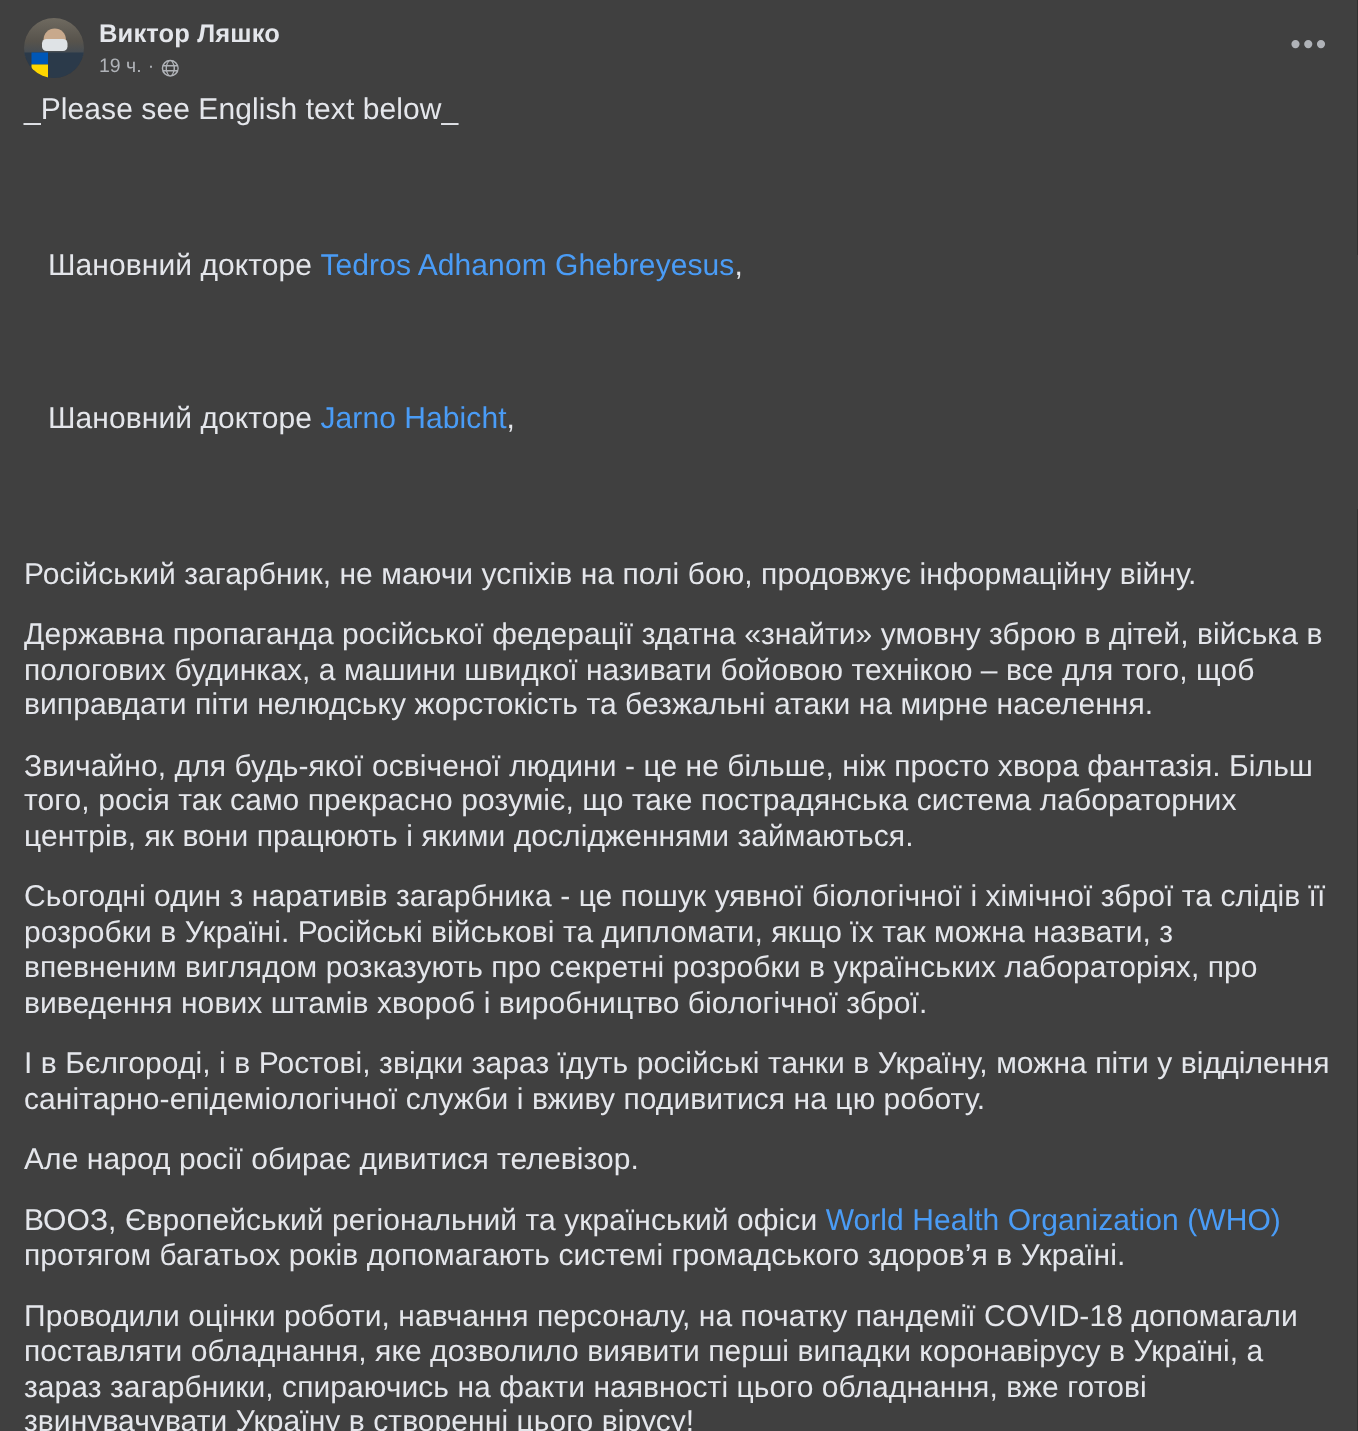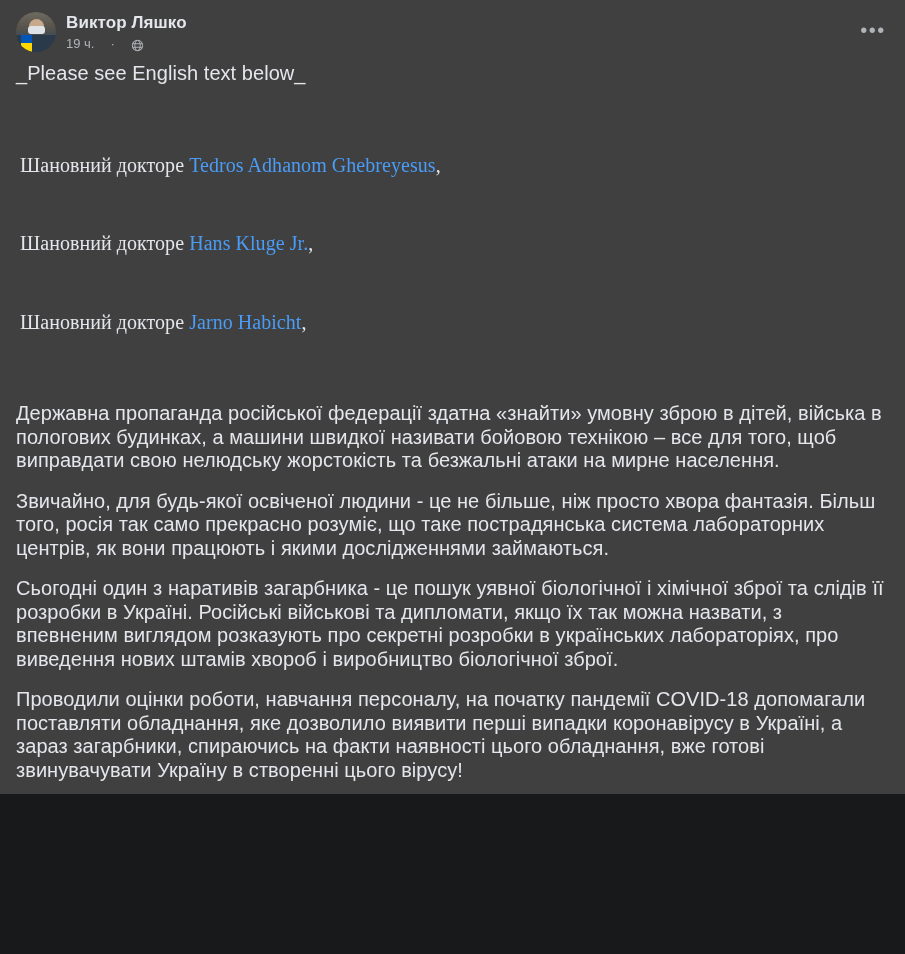--- a/index.html
+++ b/index.html
@@ -88,21 +88,20 @@
     line-height: 20px;
     letter-spacing: 0.1px;
   }
   .meta {
     display: flex;
     align-items: center;
     margin-top: 3px;
     color: #b0b3b8;
     font-size: 13px;
     line-height: 16px;
-    gap: 12px;
   }
   .meta .dot {
     margin: 0 4px;
     font-size: 13px;
     color: #b0b3b8;
   }
   .globe {
     display: inline-block;
     width: 13px;
     height: 13px;
@@ -136,21 +135,21 @@
     margin: 0 0 17px 0;
     white-space: pre-wrap;
   }
   .para:last-child { margin-bottom: 4px; }
   .line { display: block; }
   .lnk {
     color: #4a9cf6;
     text-decoration: none;
     cursor: pointer;
   }
-  .salutations .line { margin: 4px; font-family: Liberation Serif, serif; }
+  .salutations .line { margin: 16px; }
 </style>
 </head>
 <body>
 
 <div class="post">
 
   <div class="post-header">
     <div class="avatar">
       <div class="av-top"></div>
       <div class="av-face"></div>
@@ -175,25 +174,28 @@
 
     <div class="menu-btn">•••</div>
   </div>
 
   <div class="body-text">
 
     <p class="para">_Please see English text below_</p>
 
     <p class="para salutations">
       <span class="line"><span>Шановний докторе </span><a class="lnk" href="#">Tedros Adhanom Ghebreyesus</a><span>,</span></span>
-      <span class="line"><span>Шановний докторе </span><a class="lnk" href="#">Hans Kluge Jr.</a><span>,</span></span>
       <span class="line"><span>Шановний докторе </span><a class="lnk" href="#">Jarno Habicht</a><span>,</span></span>
     </p>
 
-    <p class="para">Державна пропаганда російської федерації здатна «знайти» умовну зброю в дітей, війська в пологових будинках, а машини швидкої називати бойовою технікою – все для того, щоб виправдати свою нелюдську жорстокість та безжальні атаки на мирне населення.</p>
+    <p class="para">Російський загарбник, не маючи успіхів на полі бою, продовжує інформаційну війну.</p>
+    <p class="para">Державна пропаганда російської федерації здатна «знайти» умовну зброю в дітей, війська в пологових будинках, а машини швидкої називати бойовою технікою – все для того, щоб виправдати піти нелюдську жорстокість та безжальні атаки на мирне населення.</p>
     <p class="para">Звичайно, для будь-якої освіченої людини - це не більше, ніж просто хвора фантазія. Більш того, росія так само прекрасно розуміє, що таке пострадянська система лабораторних центрів, як вони працюють і якими дослідженнями займаються.</p>
     <p class="para">Сьогодні один з наративів загарбника - це пошук уявної біологічної і хімічної зброї та слідів її розробки в Україні. Російські військові та дипломати, якщо їх так можна назвати, з впевненим виглядом розказують про секретні розробки в українських лабораторіях, про виведення нових штамів хвороб і виробництво біологічної зброї.</p>
-
+    <p class="para">І в Бєлгороді, і в Ростові, звідки зараз їдуть російські танки в Україну, можна піти у відділення санітарно-епідеміологічної служби і вживу подивитися на цю роботу.</p>
+    <p class="para">Але народ росії обирає дивитися телевізор.</p>
+
+    <p class="para"><span>ВООЗ, Європейський регіональний та український офіси </span><a class="lnk" href="#">World Health Organization (WHO)</a><span> протягом багатьох років допомагають системі громадського здоров’я в Україні.</span></p>
 
     <p class="para">Проводили оцінки роботи, навчання персоналу, на початку пандемії COVID-18 допомагали поставляти обладнання, яке дозволило виявити перші випадки коронавірусу в Україні, а зараз загарбники, спираючись на факти наявності цього обладнання, вже готові звинувачувати Україну в створенні цього вірусу!</p>
 
   </div>
 </div>
 
 </body></html>

